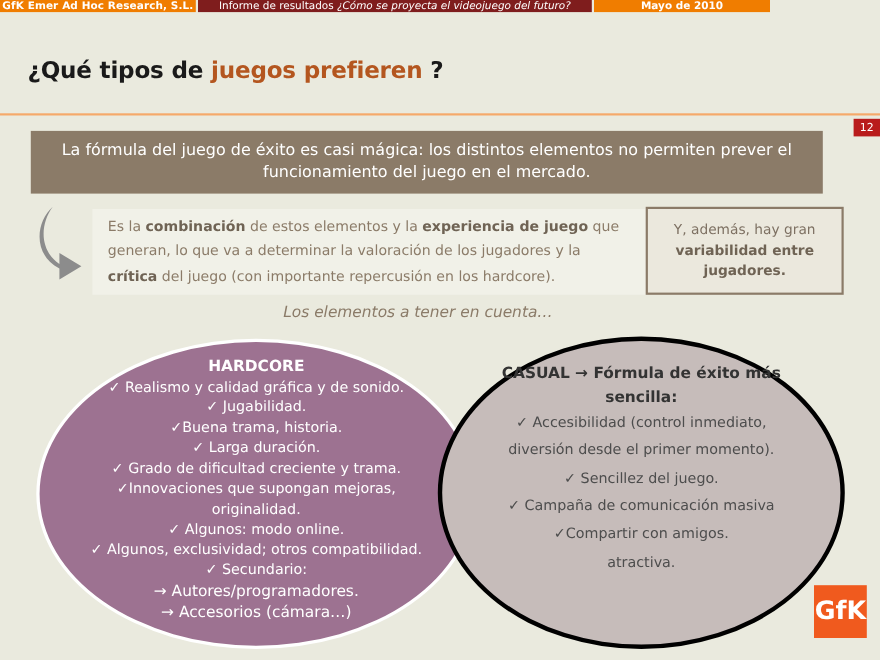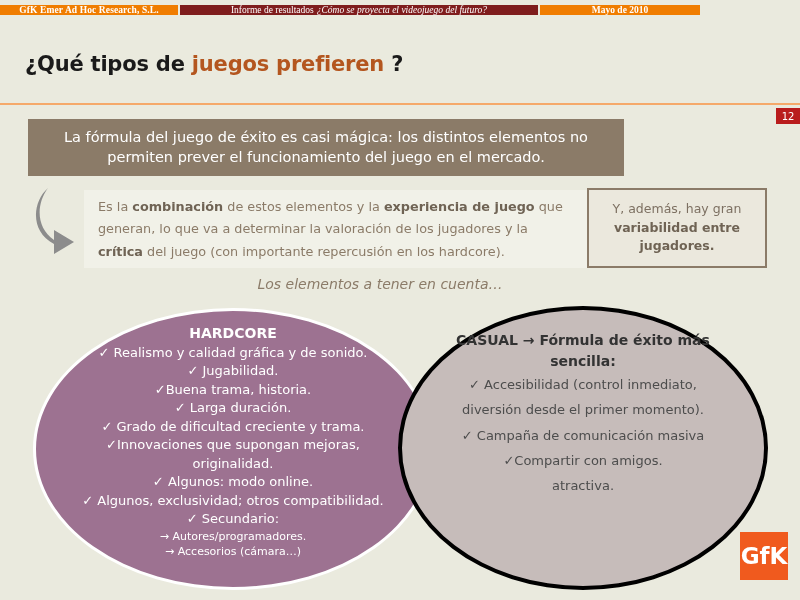--- a/index.html
+++ b/index.html
@@ -14,22 +14,21 @@
     overflow: hidden;
     position: relative;
   }
 
   
   .header {
     position: absolute;
     left: 0; top: 0;
     width: 700px; height: 20px;
     display: flex;
-    align-items: center;
-    font-family: Liberation Serif, serif;
+    align-items: flex-start;
   }
   .hdr-left {
     width: 178px;
     background: #f07d00;
     color: #ffffff;
     font-size: 9.5px;
     font-weight: bold;
     display: flex;
     align-items: center;
     justify-content: center;
@@ -86,21 +85,21 @@
     font-size: 10px;
     display: flex;
     align-items: center;
     justify-content: center;
   }
 
   
   .banner {
     position: absolute;
     left: 28px; top: 119px;
-    width: 596px; height: 57px;
+    width: 720px; height: 57px;
     background: #8b7b68;
     color: #ffffff;
     font-size: 14.5px;
     line-height: 1.35;
     text-align: center;
     display: flex;
     align-items: center;
     justify-content: center;
     padding: 0 22px;
     box-sizing: border-box;
@@ -192,21 +191,21 @@
     line-height: 1.5;
   }
   .ell-title.dark { color: #333333; }
   .ell-lines {
     text-align: center;
     line-height: 1.42;
   }
   .ellipse-hardcore .ell-lines { font-size: 13px; }
   .ellipse-casual .ell-lines { font-size: 13px; line-height: 1.95; }
   .ell-line { white-space: nowrap; }
-  .ell-line.small { font-size: 11px; }
+  .ell-line.small { font-size: 14px; }
 
   
   .gfk-logo {
     position: absolute;
     left: 740px; top: 532px;
     width: 48px; height: 48px;
     background: #f05a1e;
     color: #ffffff;
     font-size: 23px;
     font-weight: bold;
@@ -276,19 +275,20 @@
 </div>
 
 <div class="ellipse ellipse-casual">
   <div class="ell-title dark">
     <div>CASUAL → Fórmula de éxito más</div>
     <div>sencilla:</div>
   </div>
   <div class="ell-lines">
     <div class="ell-line">✓ Accesibilidad (control inmediato,</div>
     <div class="ell-line">diversión desde el primer momento).</div>
+    <div class="ell-line">✓ Sencillez del juego.</div>
     <div class="ell-line">✓ Campaña de comunicación masiva</div>
     <div class="ell-line">✓Compartir con amigos.</div>
     <div class="ell-line">atractiva.</div>
   </div>
 </div>
 
 <div class="gfk-logo">GfK</div>
 
 </body></html>

